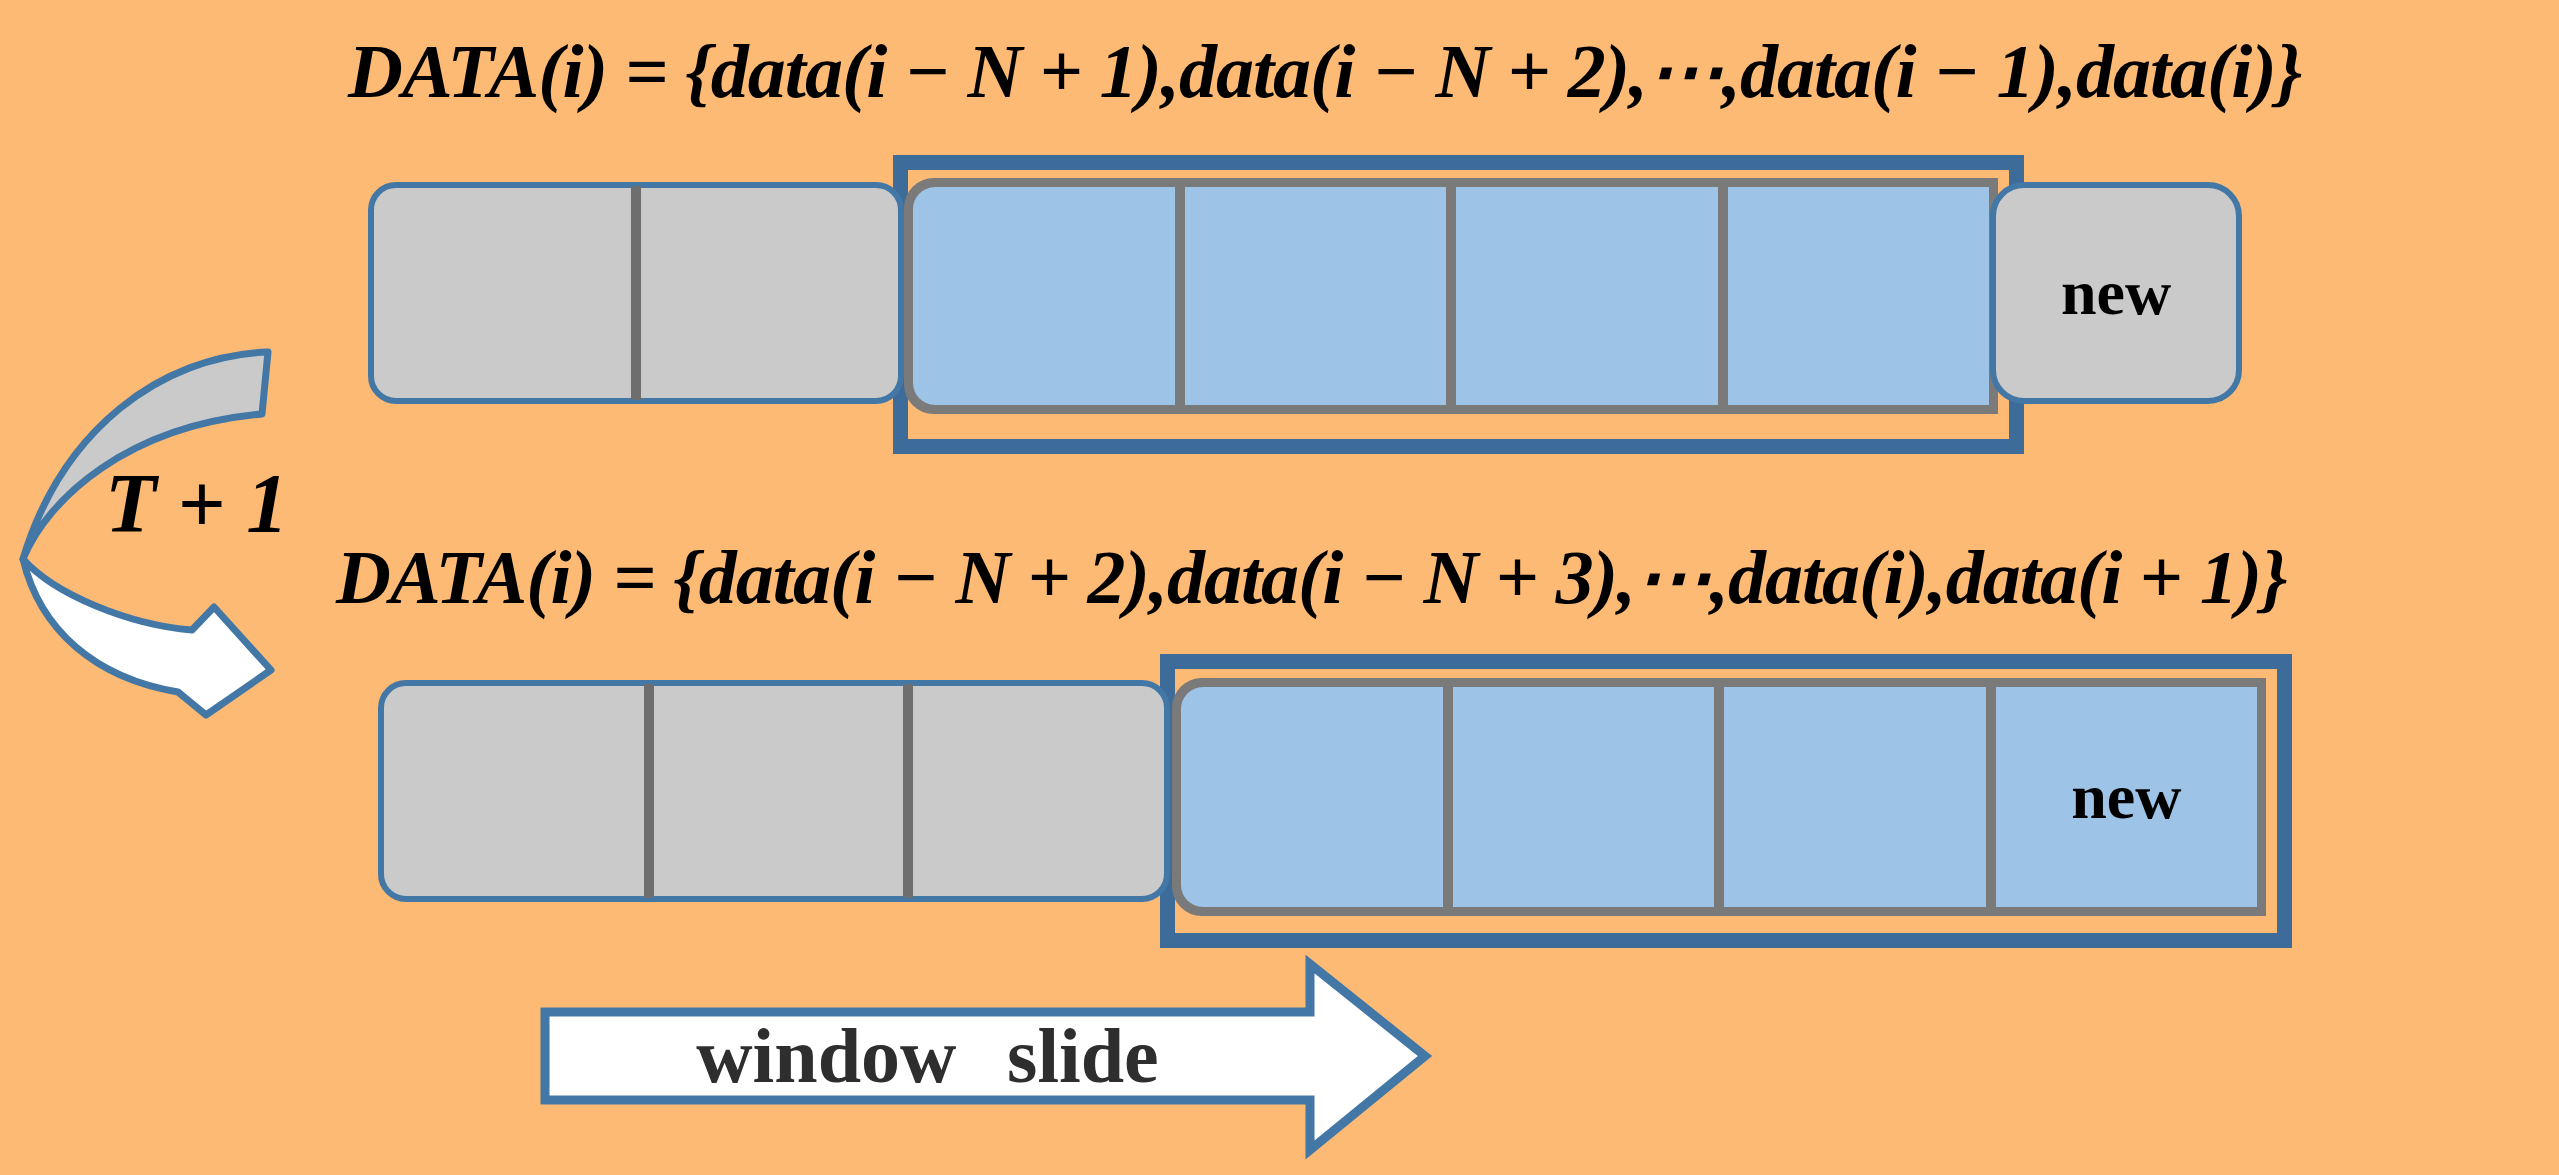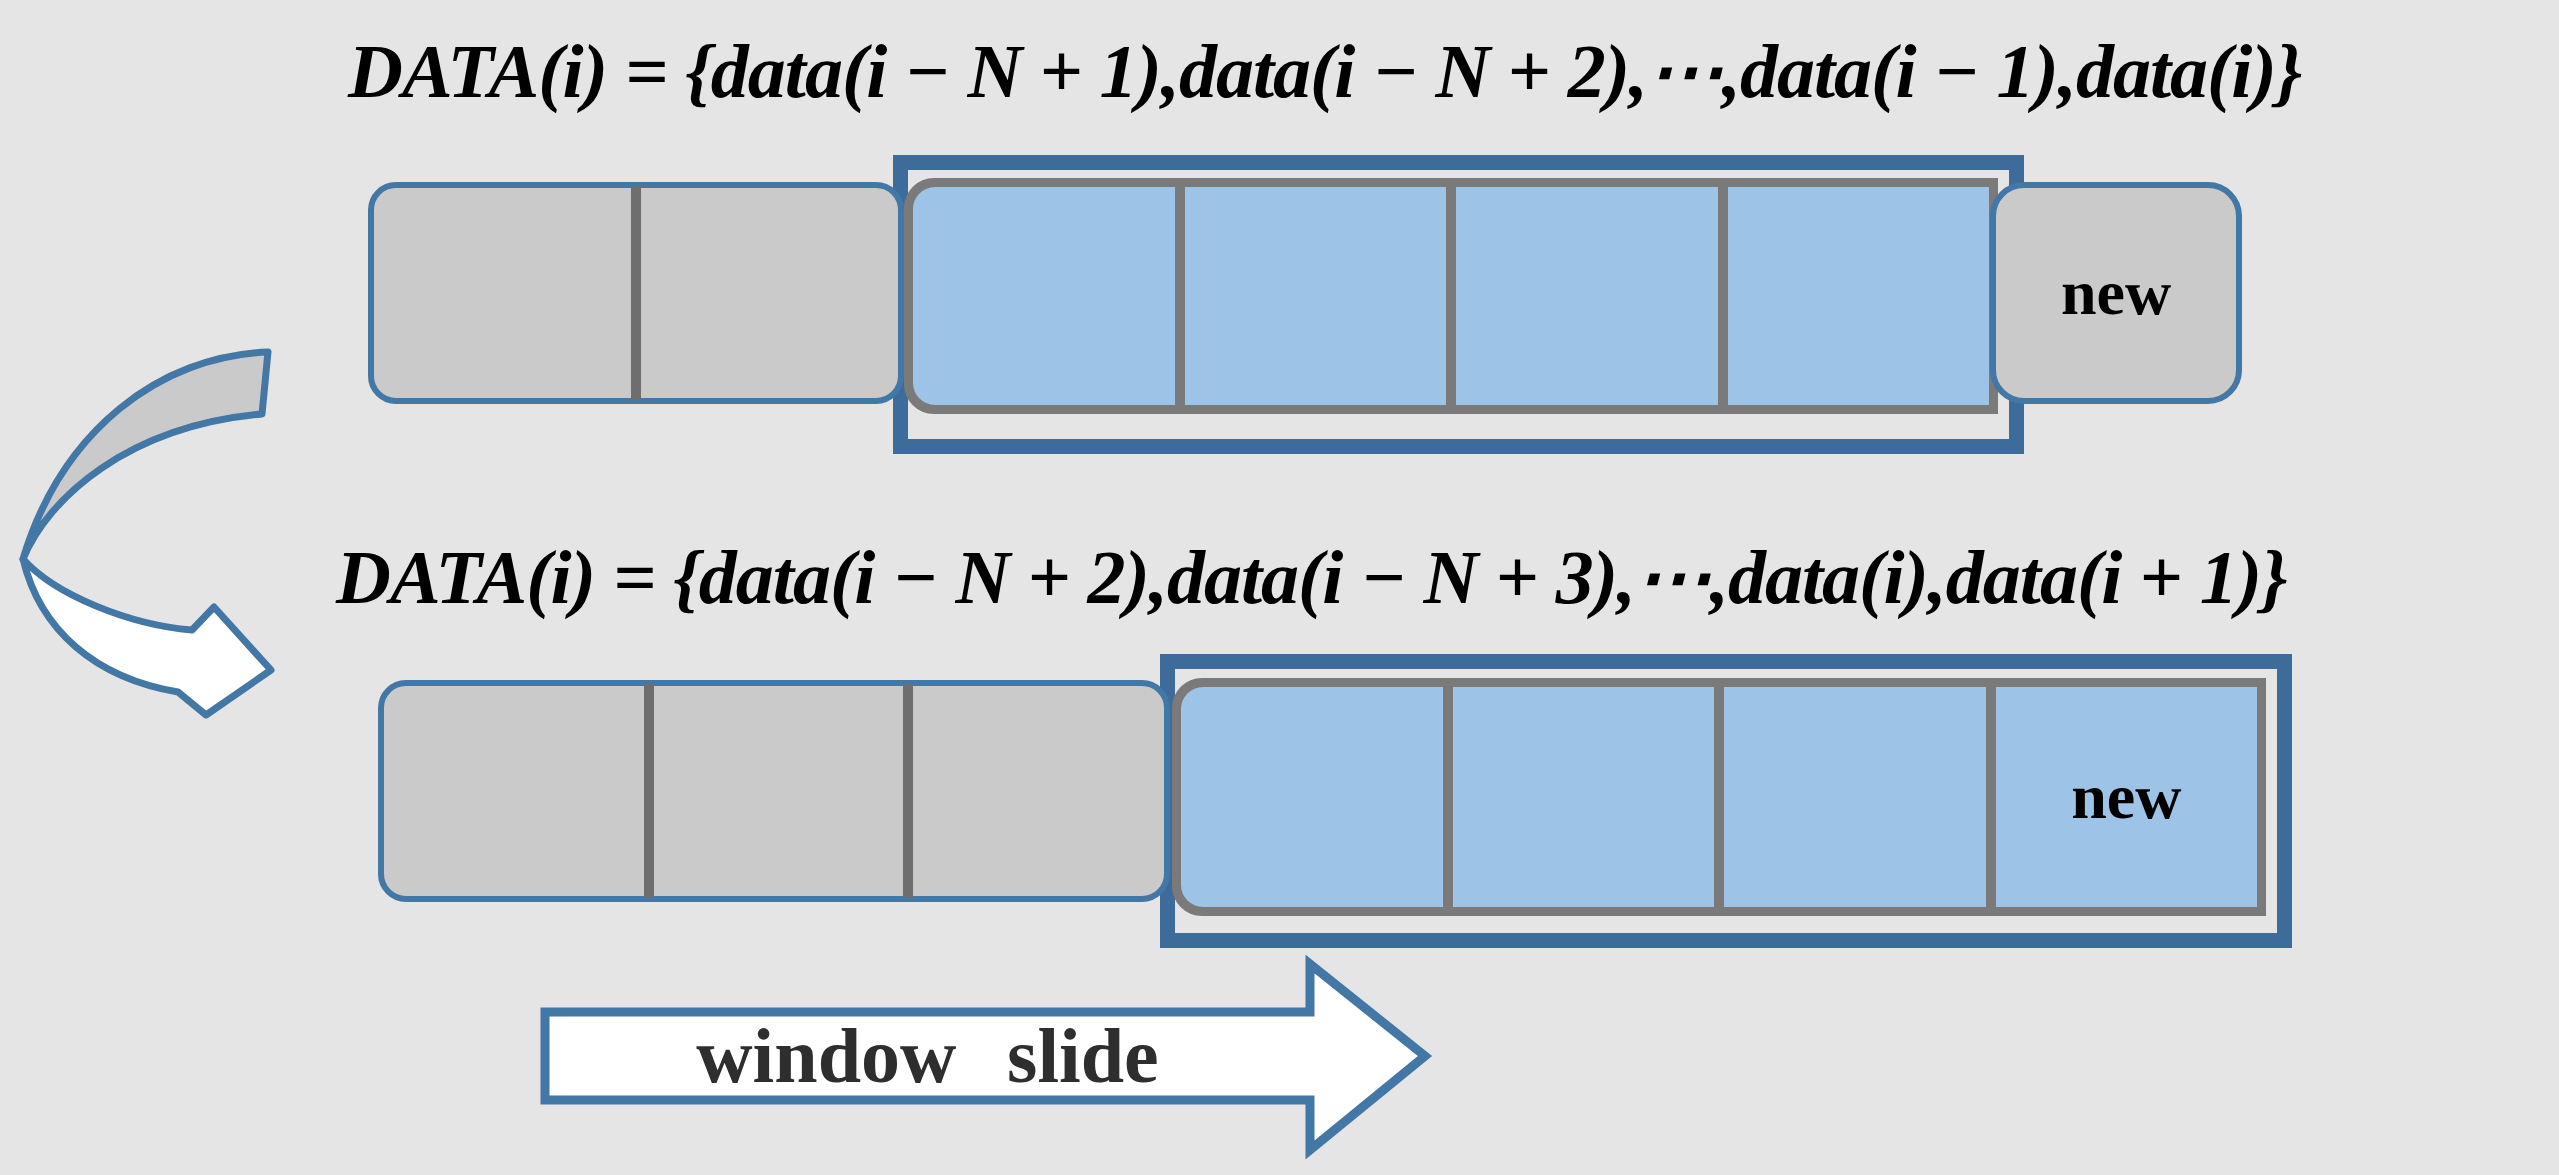--- a/index.html
+++ b/index.html
@@ -1,19 +1,19 @@
 <!DOCTYPE html>
 <html style="--window-frame: #3d6b9a; --box-border: #4377a6; --cell-blue: #9dc3e6; --cell-gray: #cacaca; --cell-border-gray: #7a7a7a; --divider-gray: #6e6e6e; --slide-text: #2e2e2e;"><head>
 <meta charset="utf-8">
 <style>
   html,body{margin:0;padding:0;background:#ffffff;}
   .stage{
     position:relative;
     width:2559px;height:1175px;
-    background:#e5e5e5;
+    background:#fdba74;
     overflow:hidden;
     font-family:"Liberation Serif","DejaVu Serif",serif;
   }
   
   .formula{
     position:absolute;
     font-style:italic;
     font-weight:bold;
     font-size:76px;
     line-height:1.1;
@@ -127,20 +127,21 @@
 
   <div id="new-box">
     <span class="new-label">new</span>
   </div>
 
   <svg class="abs-svg" style="left:10px;top:340px" width="320" height="420" viewBox="0 0 320 420">
     <path d="M 258 12 C 150 16, 52 90, 13 219 C 38 158, 118 86, 252 74 Z" style="fill:var(--cell-gray);stroke:var(--box-border);stroke-width:7;stroke-linejoin:round"></path>
     <path d="M 13 219 C 30 290, 85 338, 168 352 L 196 375 L 261 330 L 204 267 L 182 290 C 120 285, 45 255, 13 219 Z" style="fill:#ffffff;stroke:var(--box-border);stroke-width:7;stroke-linejoin:round"></path>
   </svg>
 
+  <div id="t-label">T + 1</div>
 
   <div class="formula" id="formula-bottom">DATA(i) = {data(i − N + 2),data(i − N + 3),⋯,data(i),data(i + 1)}</div>
 
   <div class="frame" id="frame-row2"></div>
 
   <div class="graybox" id="gray-row2">
     <div class="vdiv at-33"></div>
     <div class="vdiv at-66"></div>
   </div>
 

